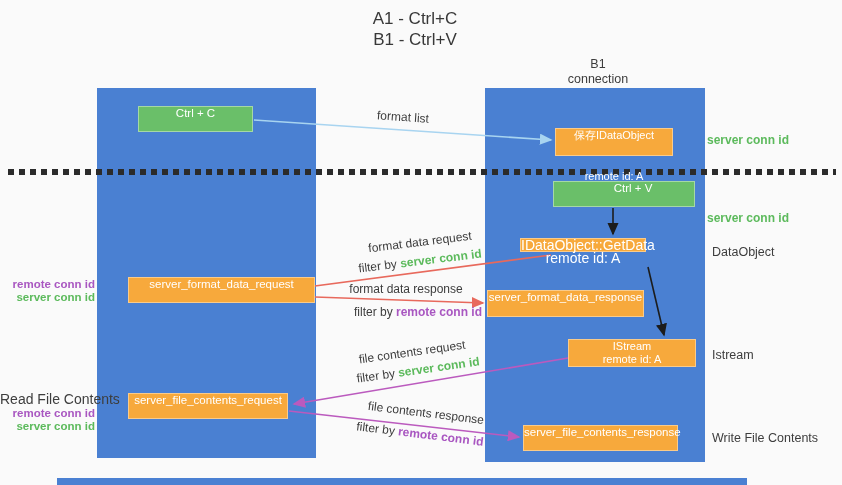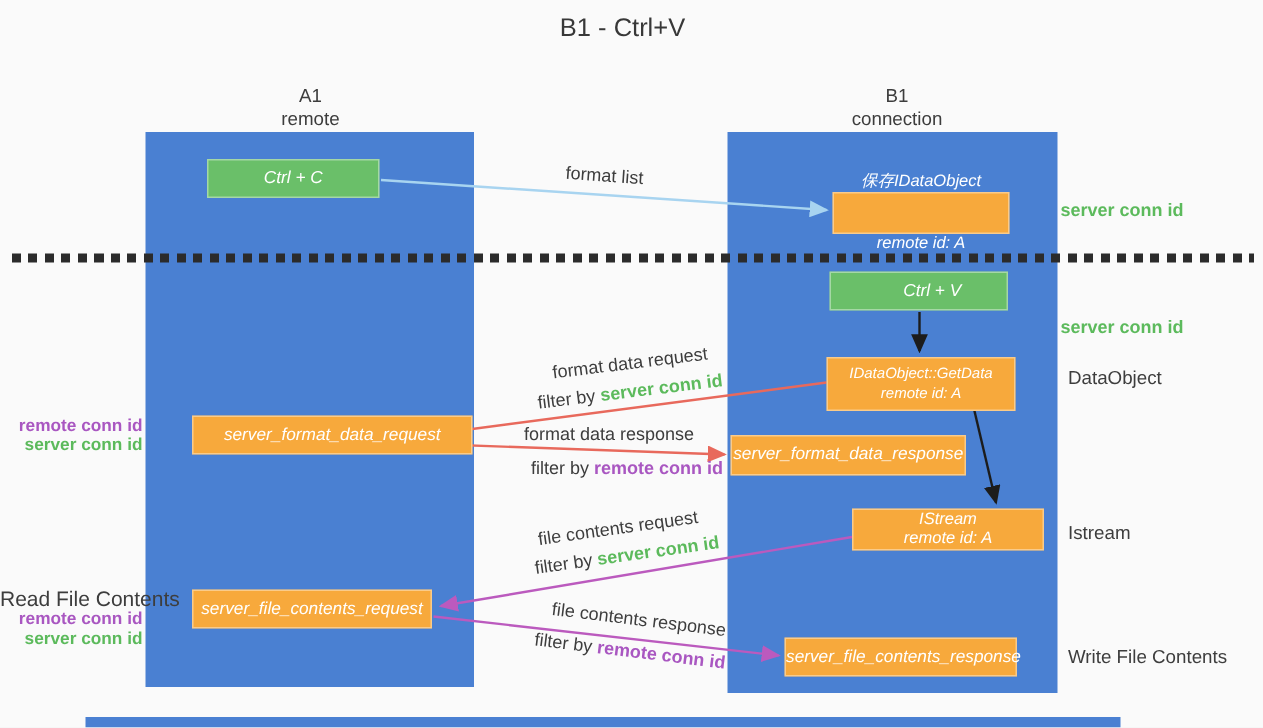--- a/index.html
+++ b/index.html
@@ -10,46 +10,43 @@
   }
   html,body{margin:0;padding:0;}
   body{background:#e9e9e9;font-family:"Liberation Sans",sans-serif;}
   #stage{position:relative;width:842px;height:485px;background:var(--background);overflow:hidden;}
   .lane{position:absolute;background:var(--lane-blue);z-index:1;}
   .lane-header{position:absolute;z-index:5;text-align:center;font-size:12.5px;line-height:15px;color:var(--text-dark);}
   .title{position:absolute;left:320px;top:8px;width:190px;text-align:center;font-size:17px;line-height:21px;color:#383838;z-index:5;}
   .dashline{position:absolute;left:8px;top:169px;width:828px;height:6px;z-index:2;
     background:repeating-linear-gradient(90deg,#2b2b2b 0 6px,transparent 6px 11px);}
   .node{position:absolute;z-index:4;color:#fff;text-align:center;font-size:11.5px;
-    display:flex;flex-direction:column;justify-content:center;line-height:13px;
-    border:1px solid rgba(255,255,255,0.4);box-sizing:border-box;font-style:italic;}
+    display:flex;flex-direction:column;line-height:13px;
+    border:1px solid rgba(255,255,255,0.4);box-sizing:border-box;}
   .node.green{background:var(--green-box);}
   .node.orange{background:var(--orange-box);}
   .arrow-label{position:absolute;z-index:5;white-space:nowrap;font-size:12px;color:var(--text-dark);}
   .rot{transform:translate(-50%,-50%);}
   .side-label{position:absolute;z-index:5;white-space:nowrap;font-size:12px;color:var(--text-dark);}
   .green-text{color:var(--label-green);font-weight:bold;}
   .purple-text{color:var(--label-purple);font-weight:bold;}
   .right-align{text-align:right;}
   #arrows{position:absolute;left:0;top:0;z-index:3;pointer-events:none;}
   .bottom-bar{position:absolute;left:57px;top:478px;width:690px;height:7px;background:var(--lane-blue);z-index:1;}
 </style>
 </head>
 <body>
 
 <div id="stage">
 
   <div class="title">
+    <div>A1 - Ctrl+C</div>
     <div>B1 - Ctrl+V</div>
   </div>
 
-  <div class="lane-header" style="left:157px;top:57px;width:100px;">
-    <div>A1</div>
-    <div>remote</div>
-  </div>
   <div class="lane-header" style="left:548px;top:57px;width:100px;">
     <div>B1</div>
     <div>connection</div>
   </div>
 
   <div class="lane" style="left:97px;top:88px;width:219px;height:370px;"></div>
   <div class="lane" style="left:485px;top:88px;width:220px;height:374px;"></div>
   <div class="bottom-bar"></div>
 
   <div class="dashline"></div>
@@ -78,24 +75,24 @@
     <line x1="289" y1="411" x2="519" y2="437" style="stroke:var(--arrow-magenta)" stroke-width="1.6" marker-end="url(#m-mag)"></line>
   </svg>
 
   <div class="node green" style="left:138px;top:106px;width:115px;height:26px;">
     <div>Ctrl + C</div>
   </div>
   <div class="node orange" style="left:555px;top:128px;width:118px;height:28px;font-size:11px;gap:28px;">
     <div>保存IDataObject</div>
     <div>remote id: A</div>
   </div>
-  <div class="node green" style="left:553px;top:181px;width:119px;height:26px;padding-left:18px;">
+  <div class="node green" style="left:553px;top:181px;width:142px;height:26px;padding-left:18px;">
     <div>Ctrl + V</div>
   </div>
-  <div class="node orange" style="left:551px;top:238px;width:126px;height:36px;font-size:10px;">
+  <div class="node orange" style="left:520px;top:238px;width:126px;height:14px;font-size:14px;">
     <div>IDataObject::GetData</div>
     <div>remote id: A</div>
   </div>
   <div class="node orange" style="left:128px;top:277px;width:187px;height:26px;">
     <div>server_format_data_request</div>
   </div>
   <div class="node orange" style="left:487px;top:290px;width:157px;height:27px;">
     <div>server_format_data_response</div>
   </div>
   <div class="node orange" style="left:568px;top:339px;width:128px;height:28px;font-size:11px;">

